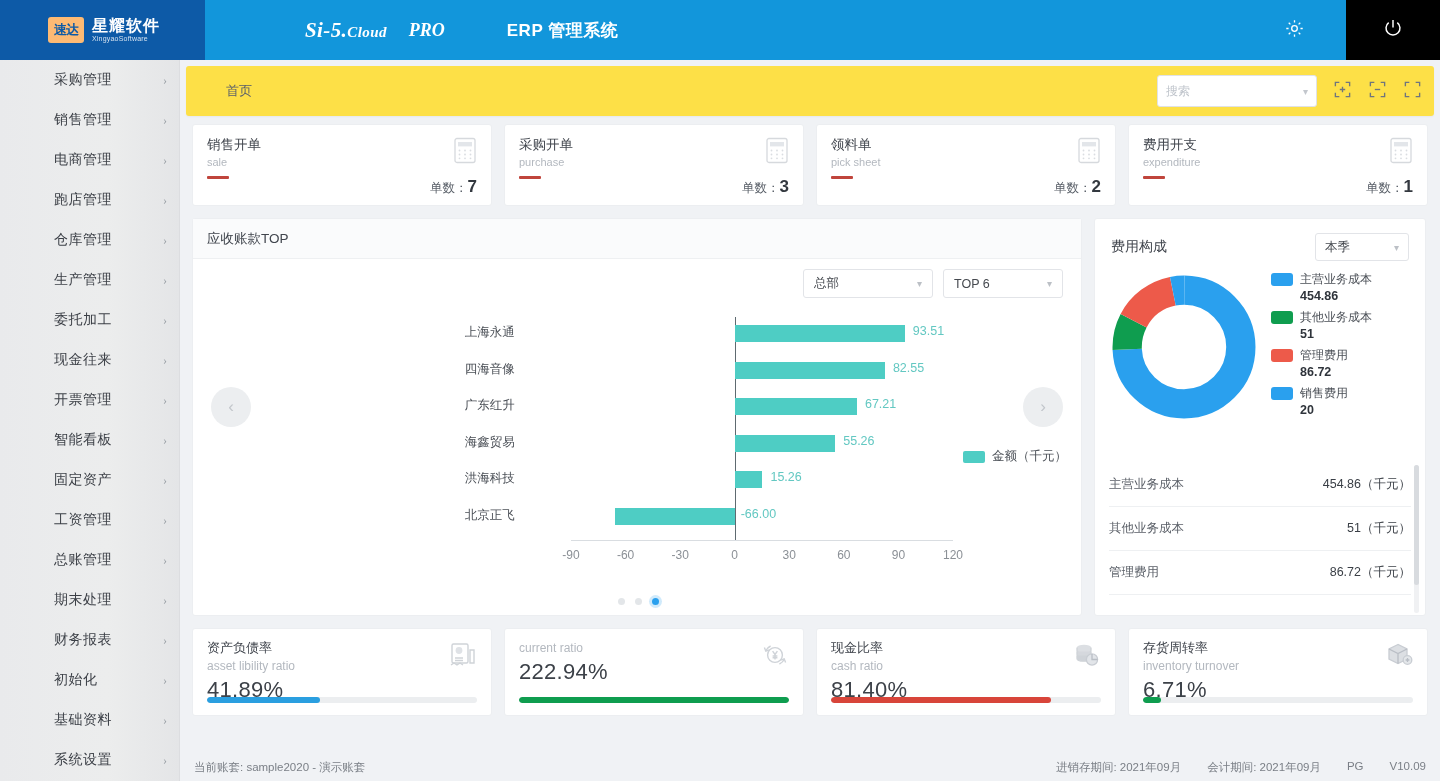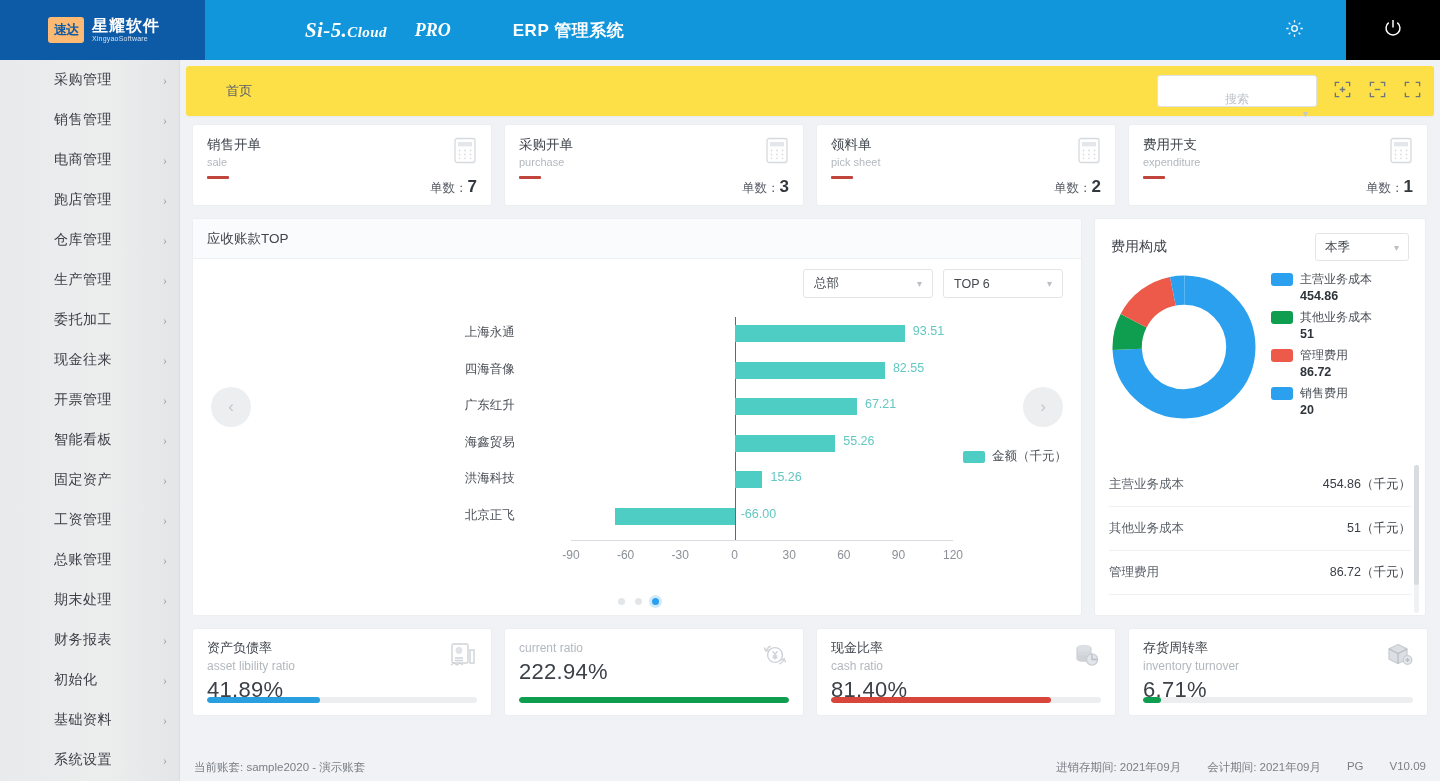--- a/index.html
+++ b/index.html
@@ -30,21 +30,21 @@
     display: flex; align-items: center; color: #fff;
   }
   .prod-name {
     font-family: "Liberation Serif", "DejaVu Serif", serif;
     font-style: italic; font-weight: bold; font-size: 21px;
     margin-left: 100px; letter-spacing: .4px;
   }
   .prod-name .sub { font-size: 15px; font-style: italic; }
   .prod-pro {
     font-family: "Liberation Serif", "DejaVu Serif", serif;
-    font-style: italic; font-weight: bold; font-size: 18px; margin-left: 28px;
+    font-style: italic; font-weight: bold; font-size: 18px; margin-left: 22px;
   }
   .sys-name { font-size: 17px; font-weight: bold; margin-left: 62px; letter-spacing: .5px; }
 
   .top-actions {
     margin-left: auto; display: flex; align-items: center; gap: 22px; padding-right: 26px; flex-direction: column;
   }
   .top-actions .ic { display: flex; align-items: center; justify-content: center; cursor: pointer; }
   .user-name { font-size: 13px; color: #fff; }
   .power-zone {
     width: 94px; height: 60px; background: #000;
@@ -71,21 +71,21 @@
   }
   .crumbbar {
     height: 50px; background: #fde047; border-radius: 3px;
     display: flex; align-items: center; padding: 0 12px 0 40px;
     box-shadow: 0 1px 2px rgba(0,0,0,.04);
   }
   .crumb { font-size: 13px; color: #5a6069; }
   .crumb-right { margin-left: auto; display: flex; align-items: center; gap: 16px; }
   .searchbox {
     width: 160px; height: 16px; border: 1px solid #e0e2e6; border-radius: 3px;
-    display: flex; align-items: center; padding: 15px 8px; cursor: text; background:#fff;flex-direction:column;
+    display: flex; align-items: center; padding: 15px 8px; cursor: text; background:#fff;
   }
   .searchbox span { font-size: 12px; color: #bfc4cb; }
   .searchbox .chev { margin-left: auto; color: #c3c7cd; font-size: 10px; }
   .sq-ic { cursor: pointer; }
 
   .board { padding: 8px 6px 0 6px; }
 
   
   .stat-row { display: flex; gap: 12px; }
   .stat-card {

